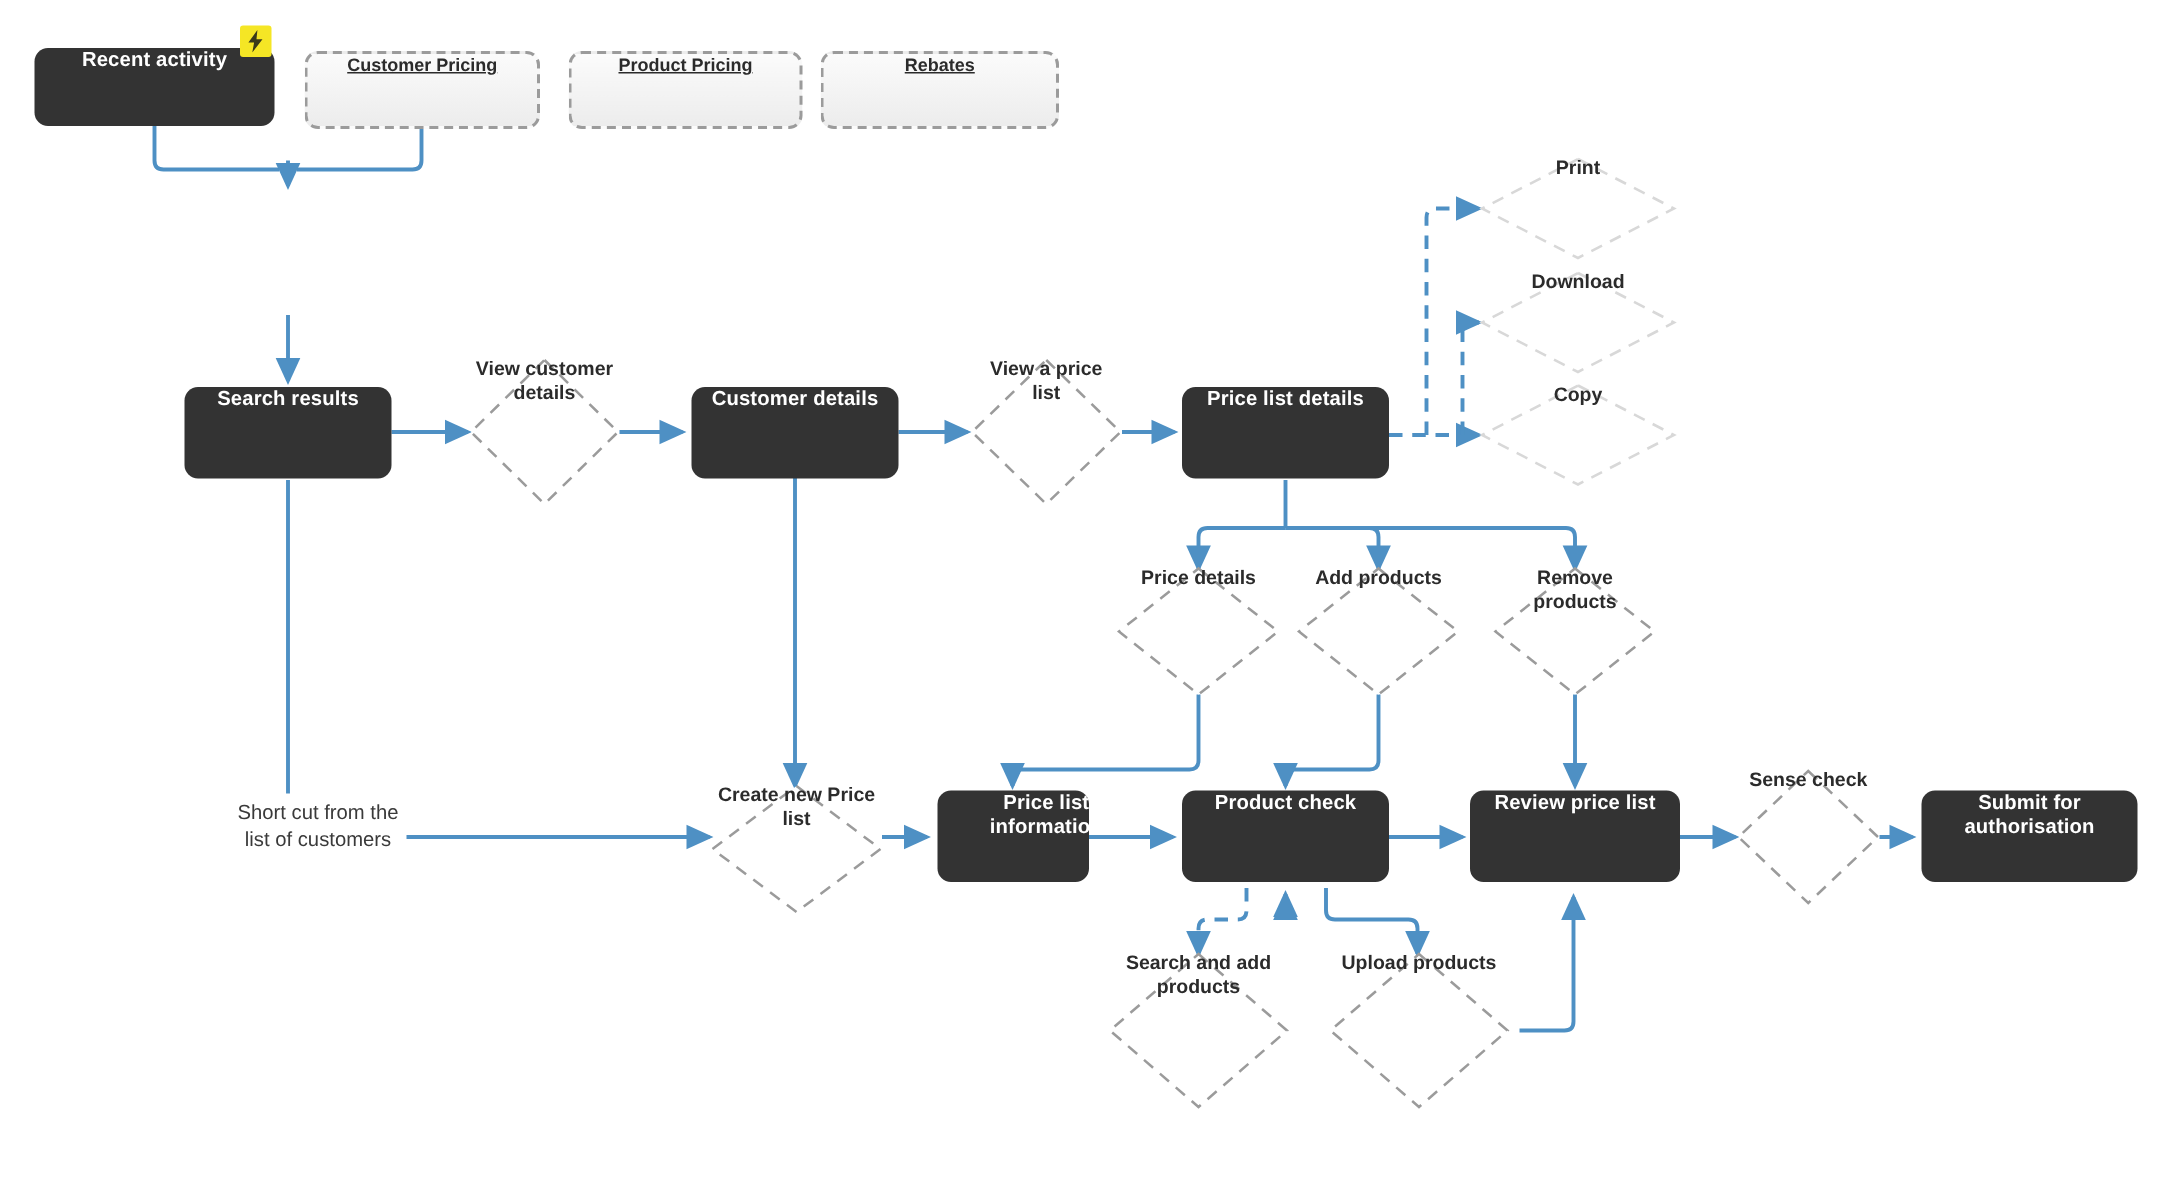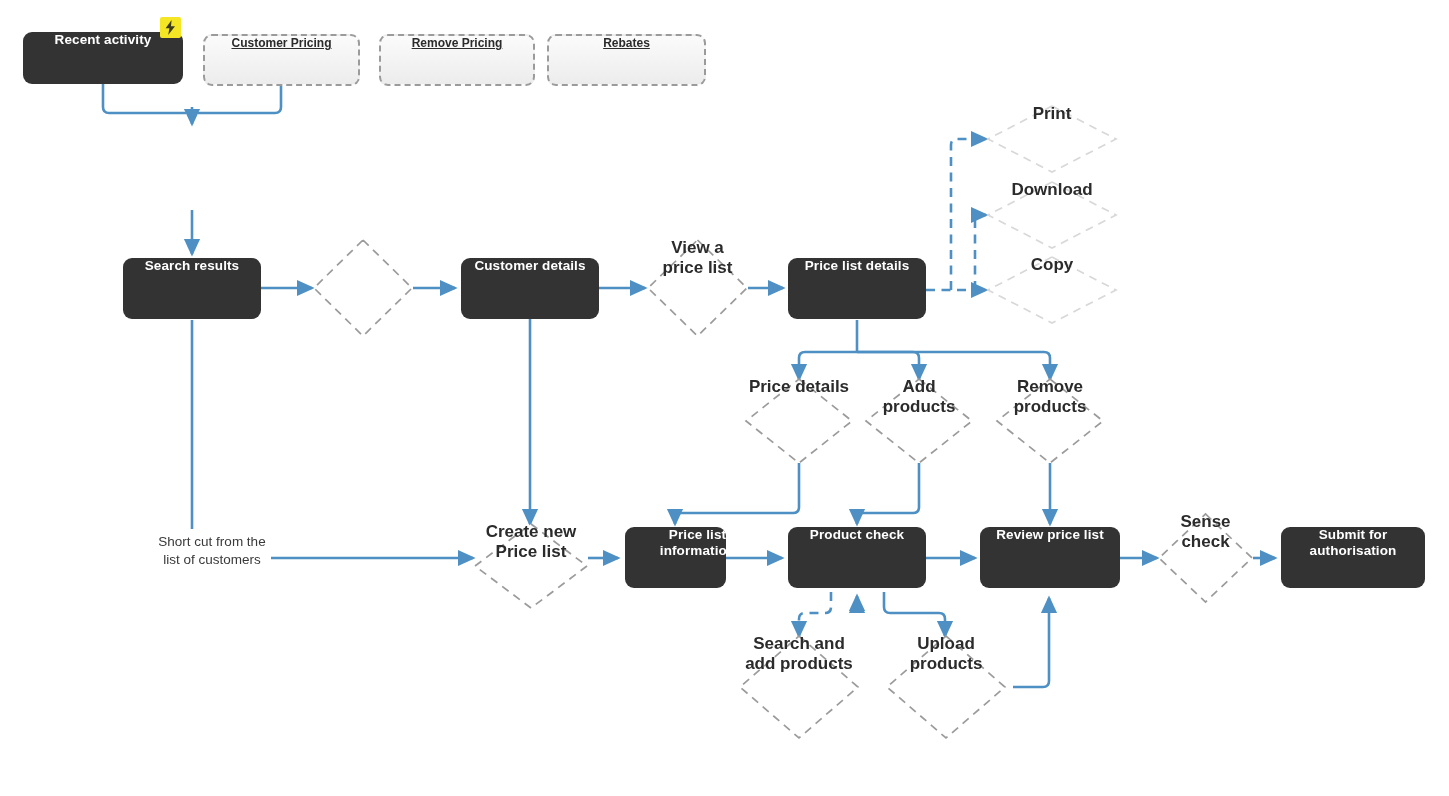--- a/index.html
+++ b/index.html
@@ -63,21 +63,21 @@
     position: absolute;
     left: 0; top: 0;
     width: 100%;
     height: 100%;
   }
   .diamond .dlabel {
     position: relative;
     z-index: 2;
     color: #2b2b2b;
     font-weight: bold;
-    font-size: 17px;
+    font-size: 13px;
     line-height: 1.2;
     width: 100%;
     padding: 0 4px;
     box-sizing: border-box;
   }
   .plain-note {
     position: absolute;
     color: #3a3a3a;
     font-weight: normal;
     font-size: 13.5px;
@@ -181,31 +181,32 @@
   <div class="badge" style="left:160px; top:17px;">
     <svg width="13" height="15" viewBox="0 0 13 15" aria-hidden="true">
       <path d="M7.6 0 L1.6 8.3 L5.4 8.3 L4.2 15 L11 6.2 L7 6.2 Z" fill="#3a3a1a"></path>
     </svg>
   </div>
 
   <div class="node tab" style="left:203px; top:34px; width:157px; height:52px;">
     <span>Customer Pricing</span>
   </div>
   <div class="node tab" style="left:379px; top:34px; width:156px; height:52px;">
-    <span>Remove Pricing</span>
+    <span>Product Pricing</span>
   </div>
   <div class="node tab" style="left:547px; top:34px; width:159px; height:52px;">
     <span>Rebates</span>
   </div>
 
 
   <div class="node diamond" style="left:312px; top:238px; width:102px; height:100px;">
     <svg class="dshape" viewBox="0 0 102 100" preserveAspectRatio="none">
       <polygon points="51,2 100,50 51,98 2,50" fill="#ffffff" stroke="#9b9b9b" stroke-width="1.7" stroke-dasharray="8 6"></polygon>
     </svg>
+    <span class="dlabel">View customer details</span>
   </div>
 
   <div class="node diamond" style="left:646px; top:238px; width:103px; height:100px;">
     <svg class="dshape" viewBox="0 0 103 100" preserveAspectRatio="none">
       <polygon points="51.5,2 101,50 51.5,98 2,50" fill="#ffffff" stroke="#9b9b9b" stroke-width="1.7" stroke-dasharray="8 6"></polygon>
     </svg>
     <span class="dlabel">View a price list</span>
   </div>
 
   <div class="node diamond" style="left:986px; top:104px; width:132px; height:70px;">

